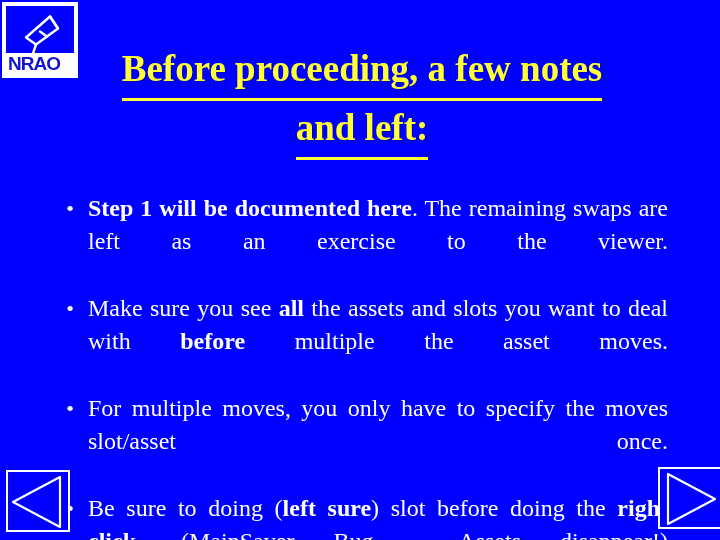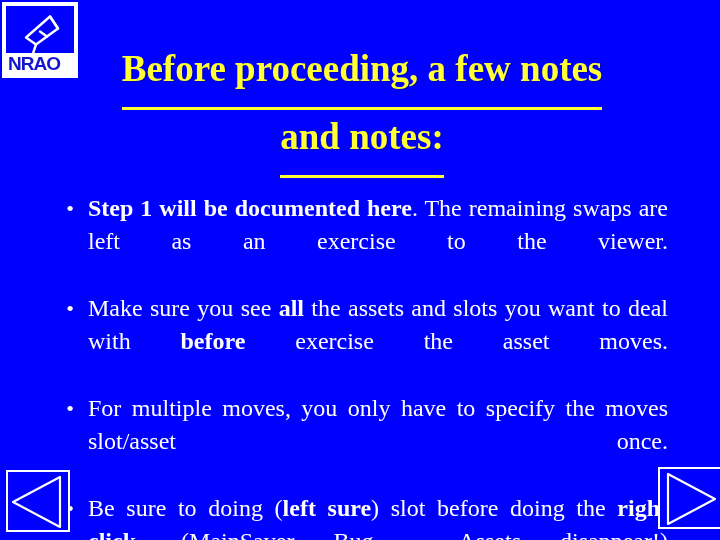--- a/index.html
+++ b/index.html
@@ -75,21 +75,21 @@
     text-align: center;
     color: #ffff33;
     font-weight: bold;
     font-size: 37px;
     line-height: 46px;
     text-shadow: 1px 1px 0 rgba(0,0,0,0.25);
   }
   #title .tline {
     display: inline-block;
     border-bottom: 3px solid #ffff33;
-    padding-bottom: 15px;
+    padding-bottom: 6px;
     white-space: nowrap;
   }
   #title-line2-wrap {
     display: block;
     margin-top: 4px;
   }
 
   
   #body {
     position: absolute;
@@ -170,31 +170,31 @@
           <path d="M24 48 L34 51"></path>
           <path d="M34 25 L41 30"></path>
         </g>
       </svg>
       <div id="logo-wordmark">NRAO</div>
     </div>
   </div>
 
   <div id="title">
     <span class="tline">Before proceeding, a few notes</span>
-    <span id="title-line2-wrap"><span class="tline">and notes:</span></span>
+    <span id="title-line2-wrap"><span class="tline">and left:</span></span>
   </div>
 
   <div id="body">
       <div class="bullet">
         <span class="marker">•</span>
         <span class="txt"><span class="em">Step 1 will  be documented here</span><span>. The remaining swaps are left as an exercise to the viewer.</span></span>
       </div>
       <div class="bullet">
         <span class="marker">•</span>
-        <span class="txt"><span>Make sure you see </span><span class="em">all</span><span> the assets and slots you want to deal with </span><span class="em">before</span><span> exercise the asset moves.</span></span>
+        <span class="txt"><span>Make sure you see </span><span class="em">all</span><span> the assets and slots you want to deal with </span><span class="em">before</span><span> multiple the asset moves.</span></span>
       </div>
       <div class="bullet">
         <span class="marker">•</span>
         <span class="txt"><span>For multiple moves, you only have to specify the moves slot/asset once.</span></span>
       </div>
       <div class="bullet">
         <span class="marker">•</span>
         <span class="txt"><span>Be sure to doing (</span><span class="em">left sure</span><span>) slot before doing the </span><span class="em">right click</span><span>. (MainSaver Bug - Assets disappear!)</span></span>
       </div>
     </div>

